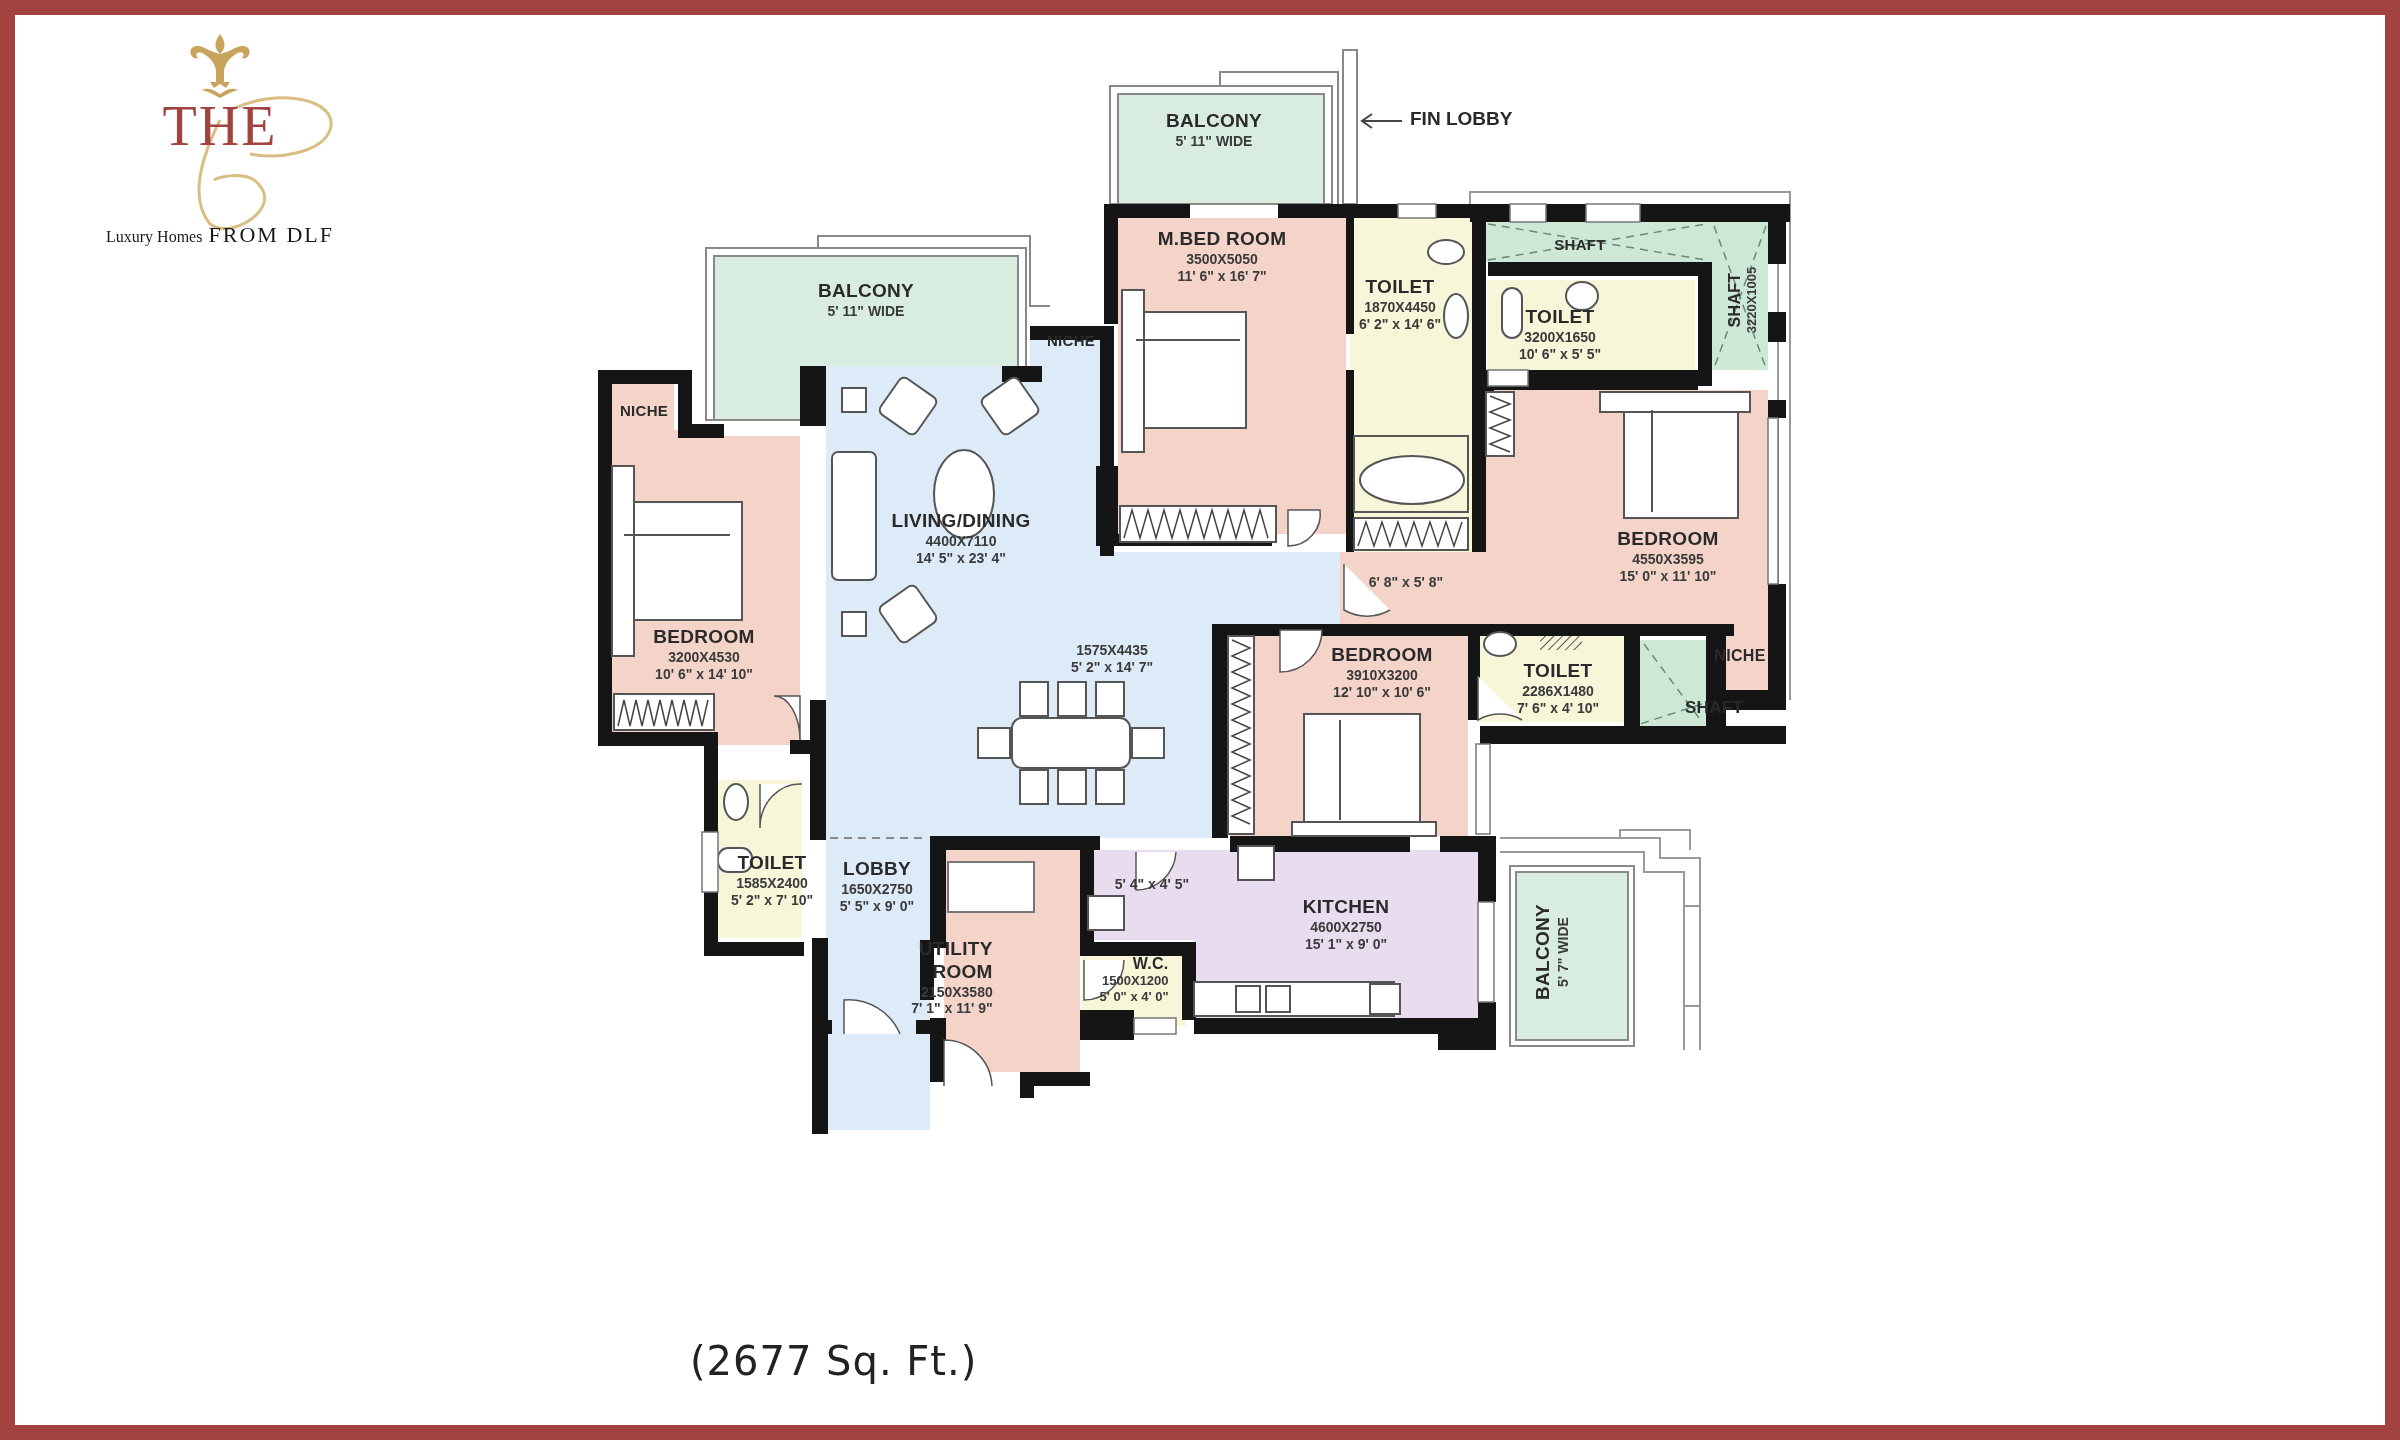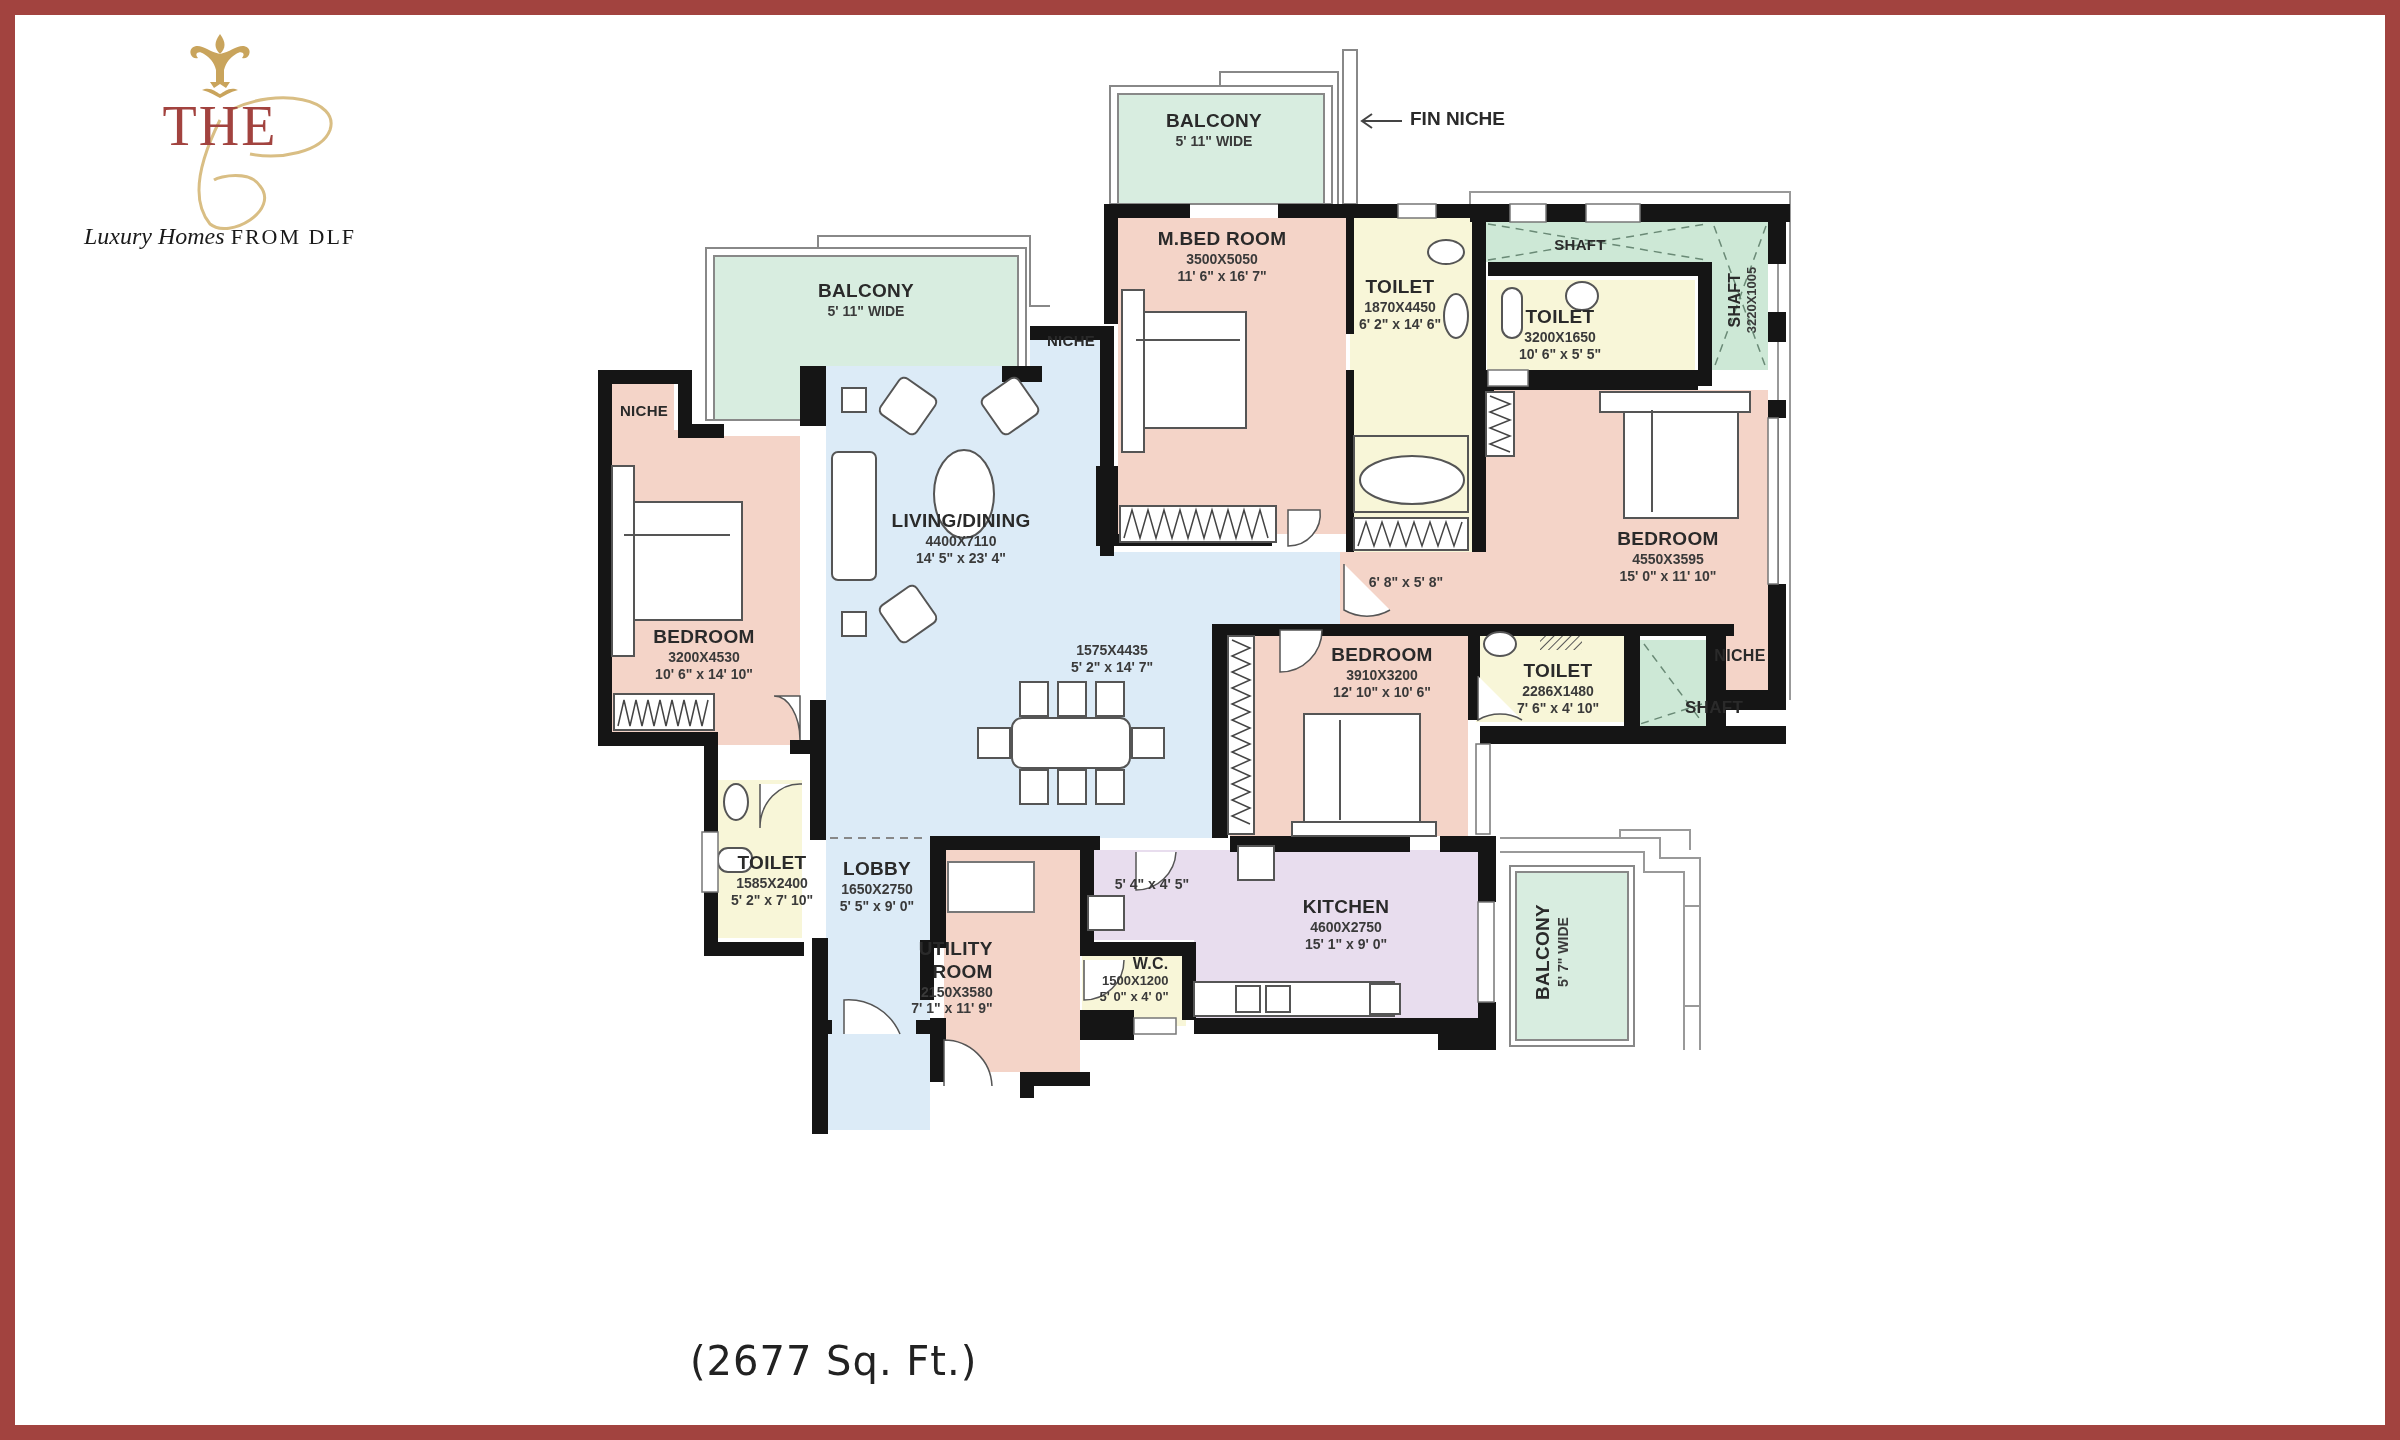--- a/index.html
+++ b/index.html
@@ -2,21 +2,21 @@
 <html><head>
 <meta charset="utf-8">
 <style>
   html, body { margin: 0; padding: 0; }
   body { width: 2400px; height: 1440px; position: relative; background: #fff; overflow: hidden; font-family: "Liberation Sans", sans-serif; }
   .frame { position: absolute; left: 0; top: 0; width: 2400px; height: 1440px; box-sizing: border-box; border: 15px solid #A2433F; pointer-events: none; }
   .logo { position: absolute; left: 40px; top: 28px; width: 360px; height: 230px; }
   .logo .the { position: absolute; left: 0; width: 360px; top: 70px; text-align: center; font-family: "Liberation Serif", serif; font-size: 56px; color: #A2433F; letter-spacing: 2px; line-height: 1; }
   .logo .belaire { position: absolute; left: 0; width: 360px; top: 126px; text-align: center; font-family: "Liberation Serif", serif; font-size: 66px; color: #A2433F; letter-spacing: 14px; line-height: 1; }
   .logo .tag { position: absolute; left: 0; width: 360px; top: 196px; text-align: center; font-size: 22px; color: #1a1a1a; line-height: 1; white-space: nowrap; }
-  .logo .tag .script { font-family: "Liberation Serif", serif; font-style: italic; font-size: 24px; }
+  .logo .tag .script { font-family: "Liberation Serif", serif; font-size: 16px; }
   .logo .tag .caps { font-family: "Liberation Serif", serif; letter-spacing: 2px; }
   .plan { position: absolute; left: 0; top: 0; width: 2400px; height: 1440px; }
   .lbl { position: absolute; transform: translate(-50%, 0); text-align: center; color: #2a2a2a; font-family: "Liberation Sans", sans-serif; white-space: nowrap; line-height: 1.2; }
   .lbl .n { font-weight: bold; font-size: 19px; letter-spacing: 0.3px; }
   .lbl .d { font-size: 14px; font-weight: bold; color: #3a3a3a; }
   .lbl.small .n { font-size: 16px; }
   .vert { transform: translate(-50%, -50%) rotate(-90deg); }
   .area { position: absolute; left: 690px; top: 1338px; font-family: "DejaVu Sans", sans-serif; font-size: 40px; color: #222; letter-spacing: 1px; }
   .finwall { position: absolute; left: 1410px; top: 108px; font-weight: bold; font-size: 19px; color: #2a2a2a; }
 </style>
@@ -289,21 +289,21 @@
     <line x1="1488" y1="260" x2="1706" y2="224"></line>
     <line x1="1714" y1="226" x2="1766" y2="368"></line>
     <line x1="1766" y1="226" x2="1714" y2="368"></line>
     <line x1="1644" y1="644" x2="1702" y2="722"></line>
     <line x1="1702" y1="704" x2="1640" y2="724"></line>
   </g>
 
   <line x1="830" y1="838" x2="926" y2="838" stroke="#888" stroke-width="2" stroke-dasharray="8 6"></line>
 </svg>
 
-<div class="finwall">FIN NICHE</div>
+<div class="finwall">FIN LOBBY</div>
 
 <div class="lbl" style="left:1214px;top:110px;">
   <div class="n">BALCONY</div>
   <div class="d">5' 11" WIDE</div>
 </div>
 <div class="lbl" style="left:866px;top:280px;">
   <div class="n">BALCONY</div>
   <div class="d">5' 11" WIDE</div>
 </div>
 <div class="lbl small" style="left:1071px;top:332px;">

